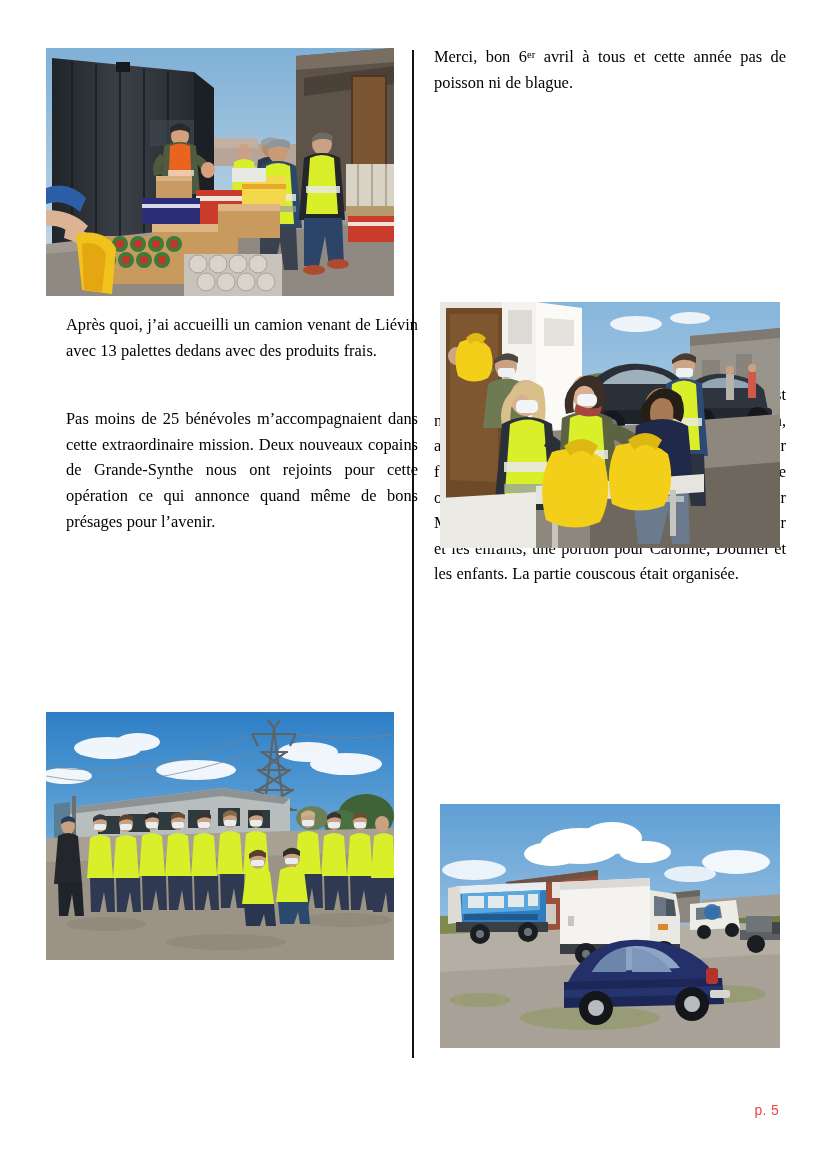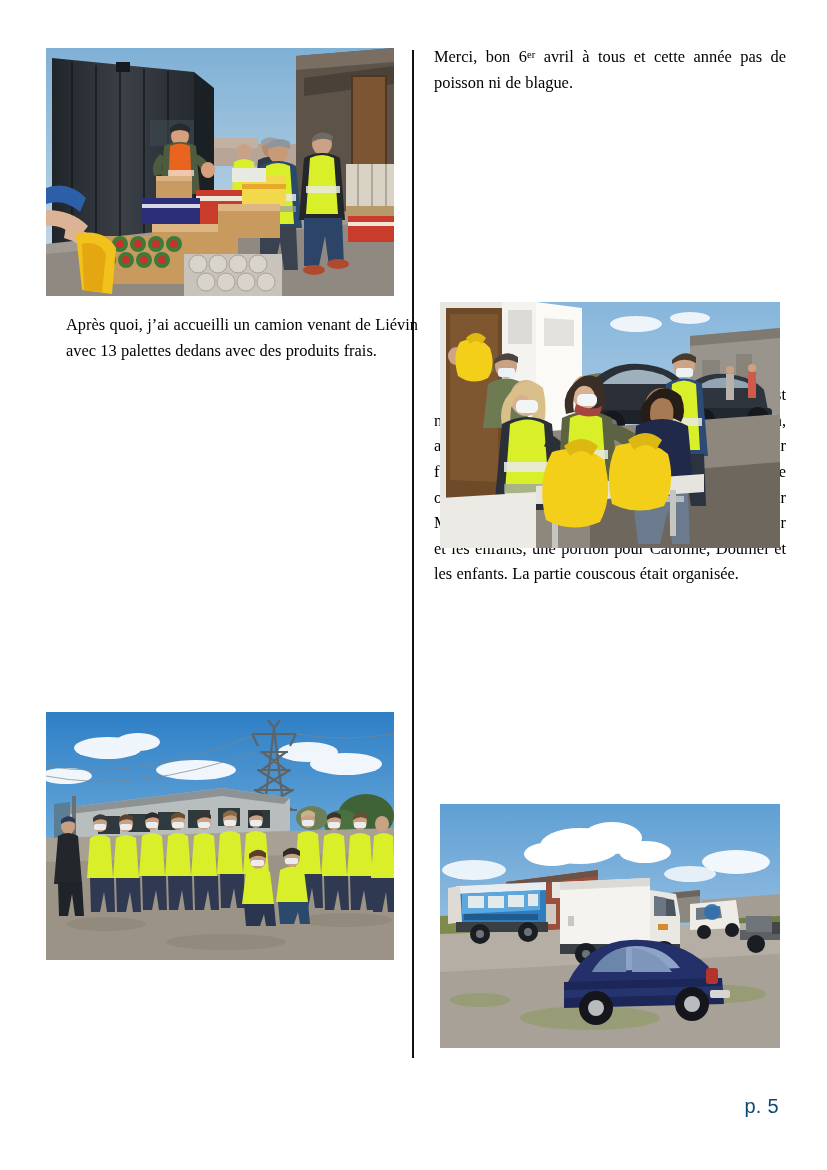--- a/index.html
+++ b/index.html
@@ -77,41 +77,42 @@
         rgba(0,0,0,0.35) 96%, rgba(0,0,0,0) 100%);
   }
   .photo svg { display: block; width: 100%; height: 100%; }
 
   
   .page-number {
     position: absolute;
     right: 48px;
     bottom: 52px;
     font-family: "Liberation Sans", "DejaVu Sans", sans-serif;
-    font-size: 20px;
-    color: #0c4a6e;
+    font-size: 14px;
+    color: #ef4444;
     letter-spacing: 0.3px;
   }
 </style>
 </head>
 <body>
 
 <div class="page">
 
   <div class="col-divider"></div>
 
   <div class="col col-left">
 
     <div class="ph-spacer" style="height:266px"></div>
 
     <p class="para">Après quoi, j’ai accueilli un camion venant de Liévin avec 13 palettes dedans avec des produits frais.</p>
 
     <div class="ph-spacer" style="height:28px"></div>
 
 
+    <p class="para">Pas moins de 25 bénévoles m’accompagnaient dans cette extraordinaire mission. Deux nouveaux copains de Grande-Synthe nous ont rejoints pour cette opération ce qui annonce quand même de bons présages pour l’avenir.</p>
 
     <div class="ph-spacer" style="height:268px"></div>
 
   </div>
 
   <div class="col col-right">
 
 
 
     <p class="para"><span>Merci, bon 6</span><sup>er</sup><span> avril à tous et cette année pas de poisson ni de blague.</span></p>

